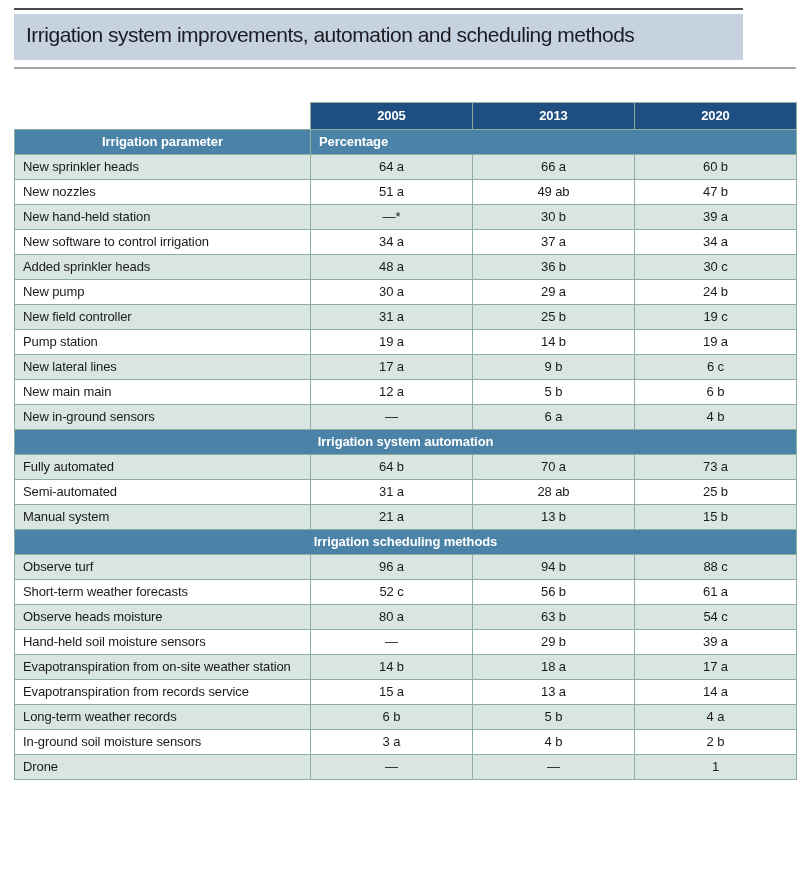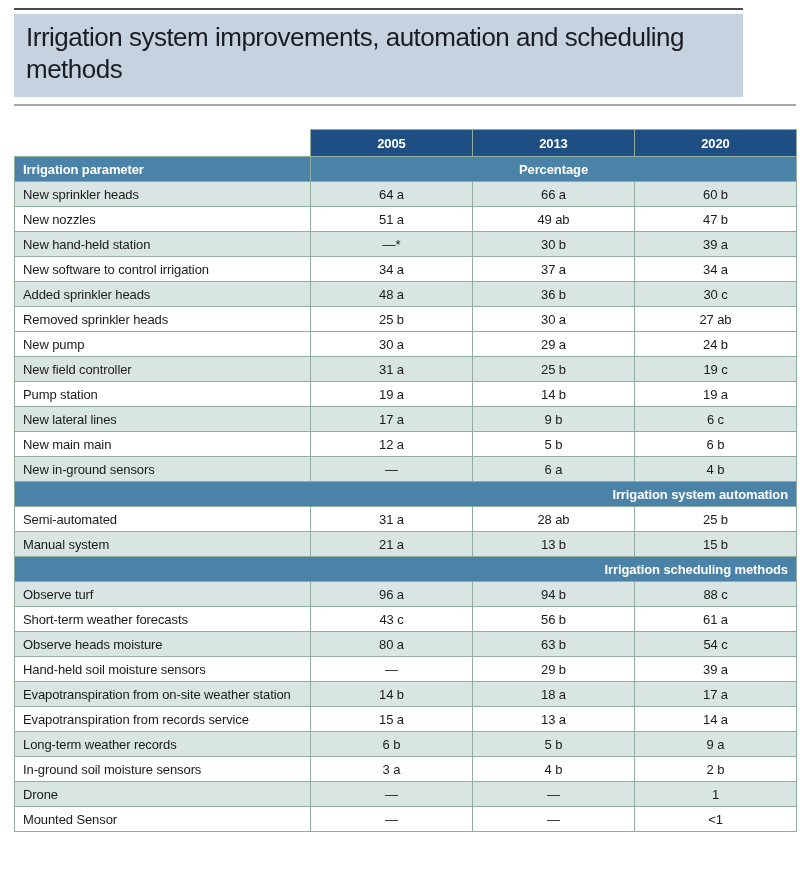--- a/index.html
+++ b/index.html
@@ -19,32 +19,32 @@
   body{height:896px;overflow:hidden;}
 
   .title-wrap{margin:8px 0 0 14px;width:729px;}
   .top-rule{height:2px;background:var(--top-rule);}
   .title-block{
     background:var(--title-bg);
     margin-top:4px;
     padding:8px 10px 12px 12px;
   }
   .title-block h1{
-    font-size:26px;
+    font-size:21px;
     font-weight:normal;
     letter-spacing:-0.5px;
     line-height:1.22;
     color:var(--title-text);
     max-width:672px;
   }
   .bottom-rule{height:2px;background:var(--bottom-rule);margin:7px 0 0 14px;width:782px;}
 
   table{
     border-collapse:collapse;
-    margin:23px 0 0 14px;
+    margin:33px 0 0 14px;
     width:782px;
     table-layout:fixed;
   }
   col.c-param{width:296px;}
   col.c-year{width:162px;}
   td,th{
     border:1.5px solid var(--border);
     font-size:13px;
     letter-spacing:-0.1px;
     height:25px;
@@ -57,33 +57,33 @@
     background:var(--dark-blue);
     color:#fff;
     font-weight:bold;
     text-align:center;
     height:27px;
   }
   th.param-header{
     background:var(--medium-blue);
     color:#fff;
     font-weight:bold;
-    text-align:left;
+    text-align:center;
   }
   th.unit-header{
     background:var(--medium-blue);
     color:#fff;
     font-weight:bold;
-    text-align:center;
+    text-align:left;
   }
   td.section-header{
     background:var(--medium-blue);
     color:#fff;
     font-weight:bold;
-    text-align:right;
+    text-align:center;
   }
   td.param{text-align:left;}
   td.val{text-align:center;}
   tr.pale td{background:var(--pale-row);}
   tr.white td{background:var(--white-row);}
 </style>
 </head>
 <body>
 
 <div class="title-wrap">
@@ -138,26 +138,20 @@
         <td class="val">37 a</td>
         <td class="val">34 a</td>
       </tr>
       <tr class="pale">
         <td class="param">Added sprinkler heads</td>
         <td class="val">48 a</td>
         <td class="val">36 b</td>
         <td class="val">30 c</td>
       </tr>
       <tr class="white">
-        <td class="param">Removed sprinkler heads</td>
-        <td class="val">25 b</td>
-        <td class="val">30 a</td>
-        <td class="val">27 ab</td>
-      </tr>
-      <tr class="white">
         <td class="param">New pump</td>
         <td class="val">30 a</td>
         <td class="val">29 a</td>
         <td class="val">24 b</td>
       </tr>
       <tr class="pale">
         <td class="param">New field controller</td>
         <td class="val">31 a</td>
         <td class="val">25 b</td>
         <td class="val">19 c</td>
@@ -182,20 +176,26 @@
       </tr>
       <tr class="pale">
         <td class="param">New in-ground sensors</td>
         <td class="val">—</td>
         <td class="val">6 a</td>
         <td class="val">4 b</td>
       </tr>
       <tr>
         <td class="section-header" colspan="4">Irrigation system automation</td>
       </tr>
+      <tr class="pale">
+        <td class="param">Fully automated</td>
+        <td class="val">64 b</td>
+        <td class="val">70 a</td>
+        <td class="val">73 a</td>
+      </tr>
       <tr class="white">
         <td class="param">Semi-automated</td>
         <td class="val">31 a</td>
         <td class="val">28 ab</td>
         <td class="val">25 b</td>
       </tr>
       <tr class="pale">
         <td class="param">Manual system</td>
         <td class="val">21 a</td>
         <td class="val">13 b</td>
@@ -205,21 +205,21 @@
         <td class="section-header" colspan="4">Irrigation scheduling methods</td>
       </tr>
       <tr class="pale">
         <td class="param">Observe turf</td>
         <td class="val">96 a</td>
         <td class="val">94 b</td>
         <td class="val">88 c</td>
       </tr>
       <tr class="white">
         <td class="param">Short-term weather forecasts</td>
-        <td class="val">43 c</td>
+        <td class="val">52 c</td>
         <td class="val">56 b</td>
         <td class="val">61 a</td>
       </tr>
       <tr class="pale">
         <td class="param">Observe heads moisture</td>
         <td class="val">80 a</td>
         <td class="val">63 b</td>
         <td class="val">54 c</td>
       </tr>
       <tr class="white">
@@ -237,34 +237,28 @@
       <tr class="white">
         <td class="param">Evapotranspiration from records service</td>
         <td class="val">15 a</td>
         <td class="val">13 a</td>
         <td class="val">14 a</td>
       </tr>
       <tr class="pale">
         <td class="param">Long-term weather records</td>
         <td class="val">6 b</td>
         <td class="val">5 b</td>
-        <td class="val">9 a</td>
+        <td class="val">4 a</td>
       </tr>
       <tr class="white">
         <td class="param">In-ground soil moisture sensors</td>
         <td class="val">3 a</td>
         <td class="val">4 b</td>
         <td class="val">2 b</td>
       </tr>
       <tr class="pale">
         <td class="param">Drone</td>
         <td class="val">—</td>
         <td class="val">—</td>
         <td class="val">1</td>
       </tr>
-      <tr class="white">
-        <td class="param">Mounted Sensor</td>
-        <td class="val">—</td>
-        <td class="val">—</td>
-        <td class="val">&lt;1</td>
-      </tr>
     </tbody>
 </table>
 
 </body></html>

